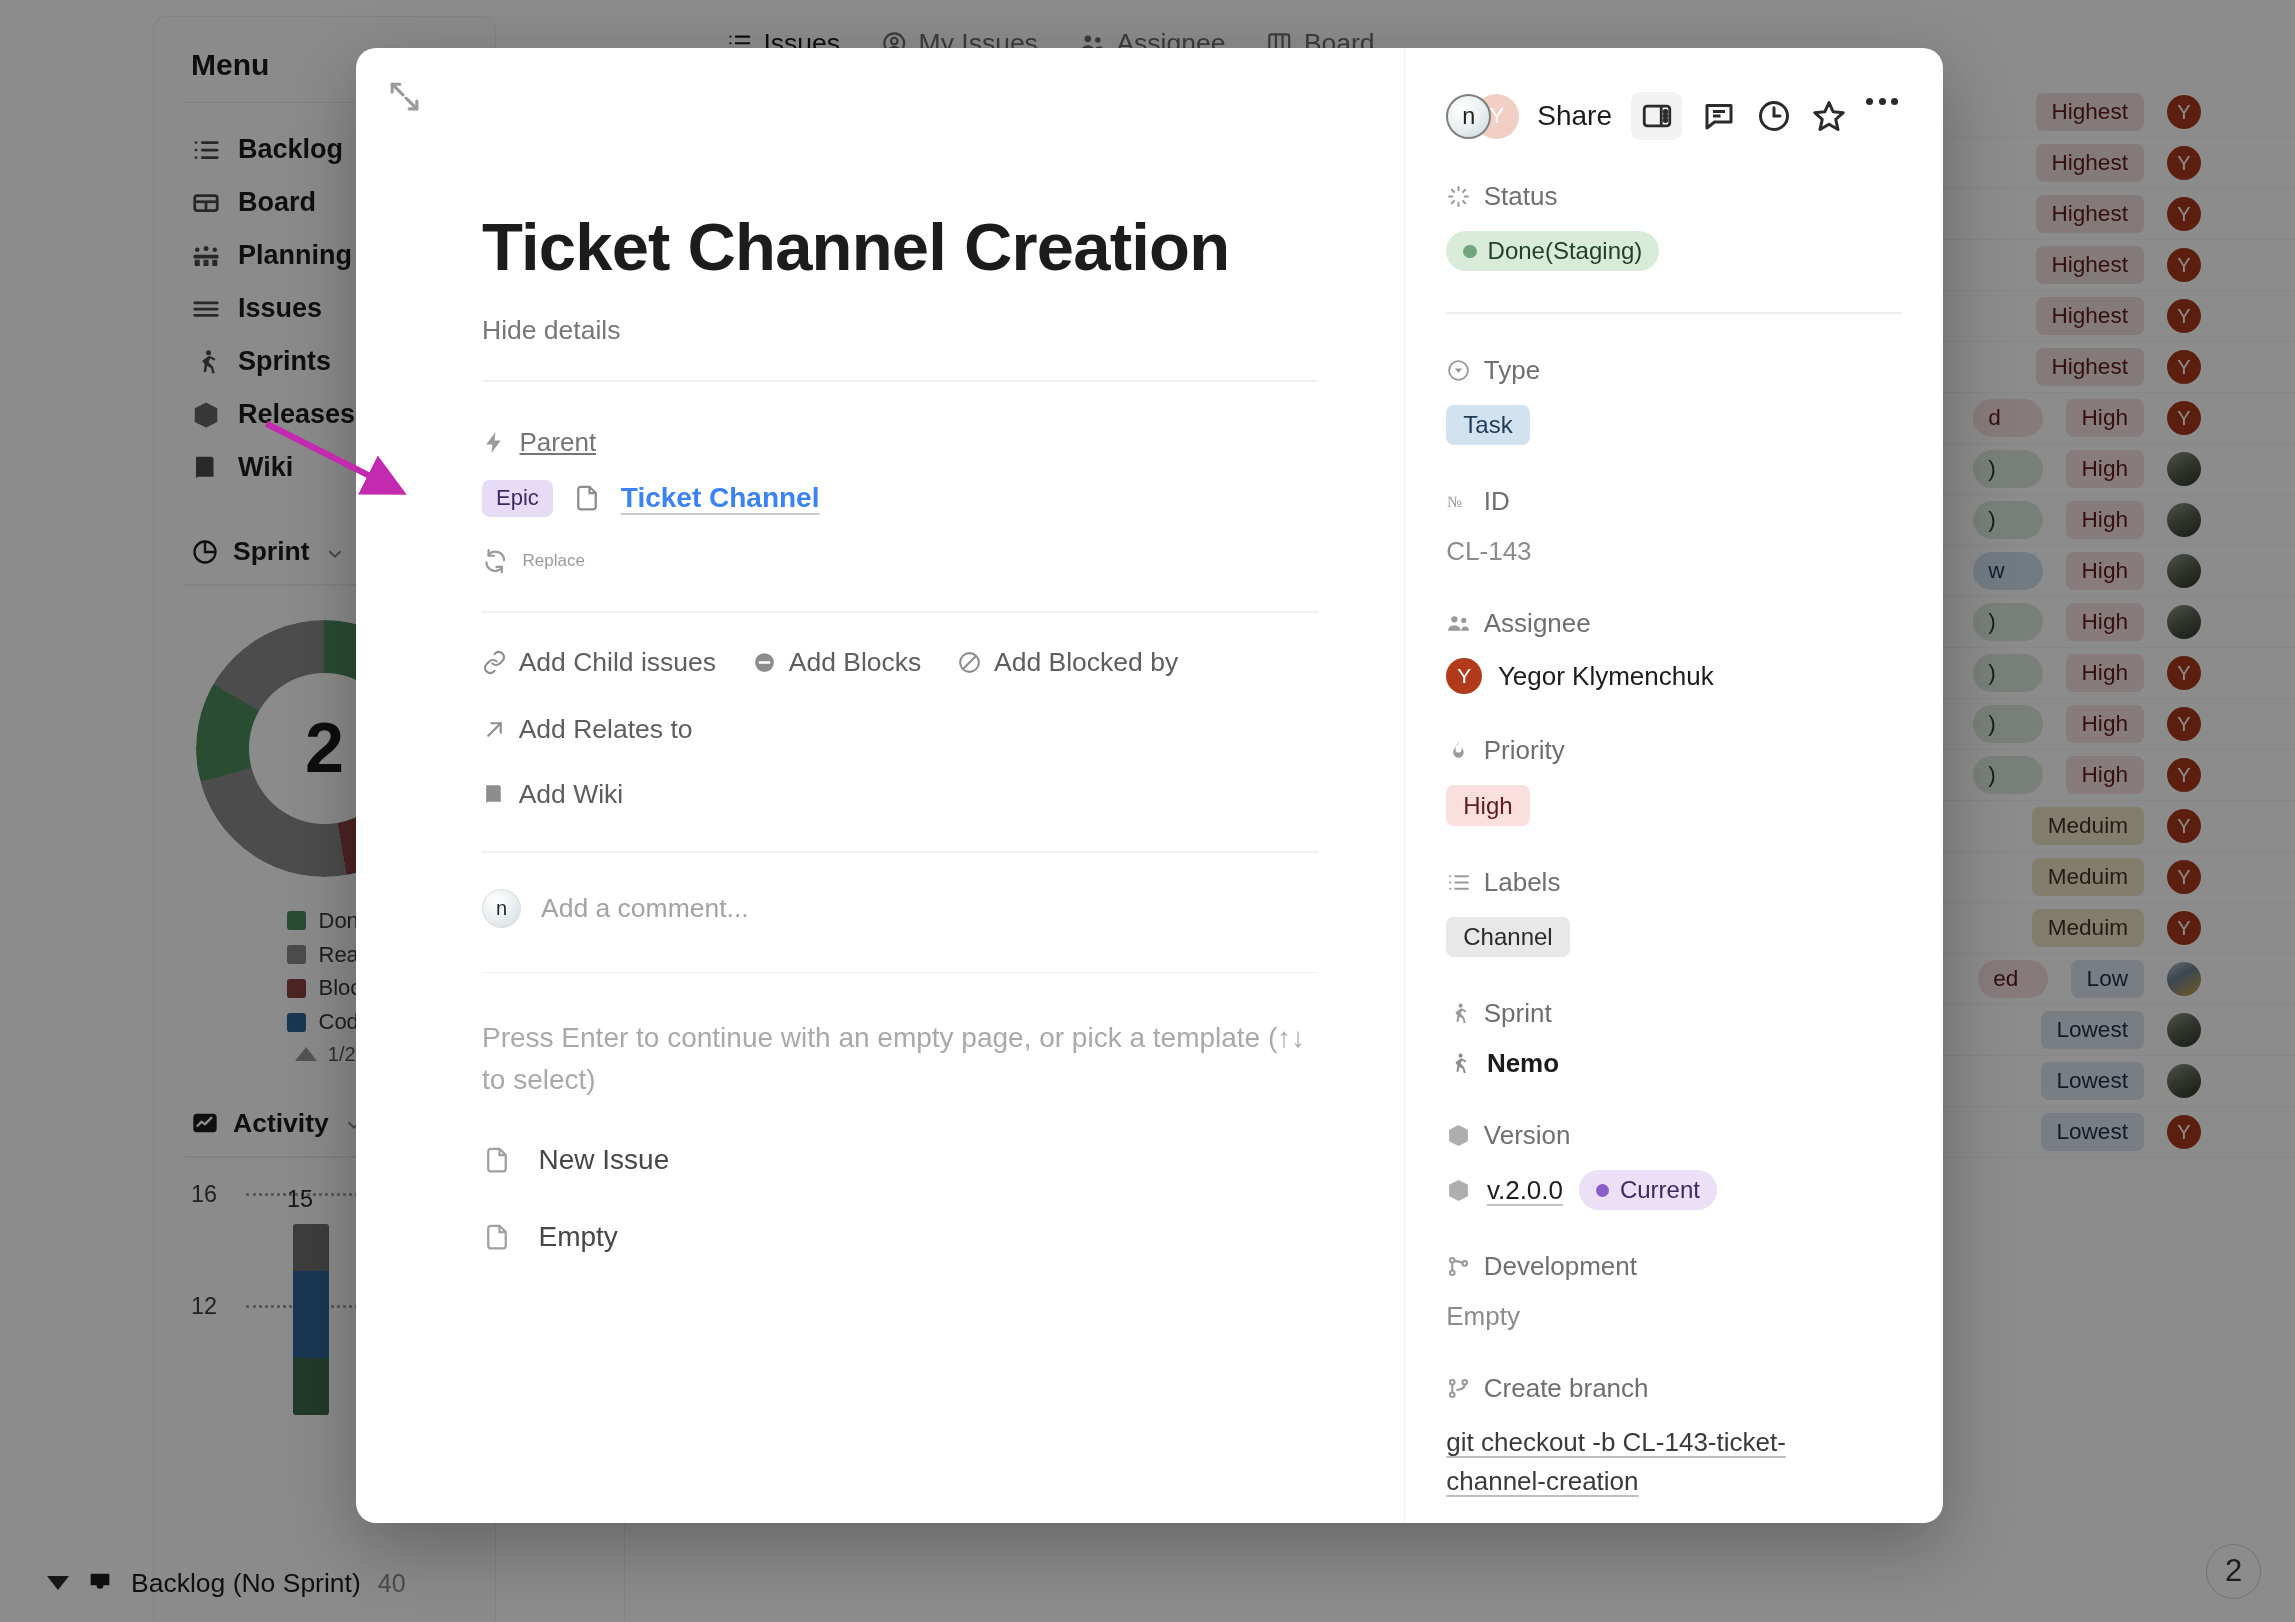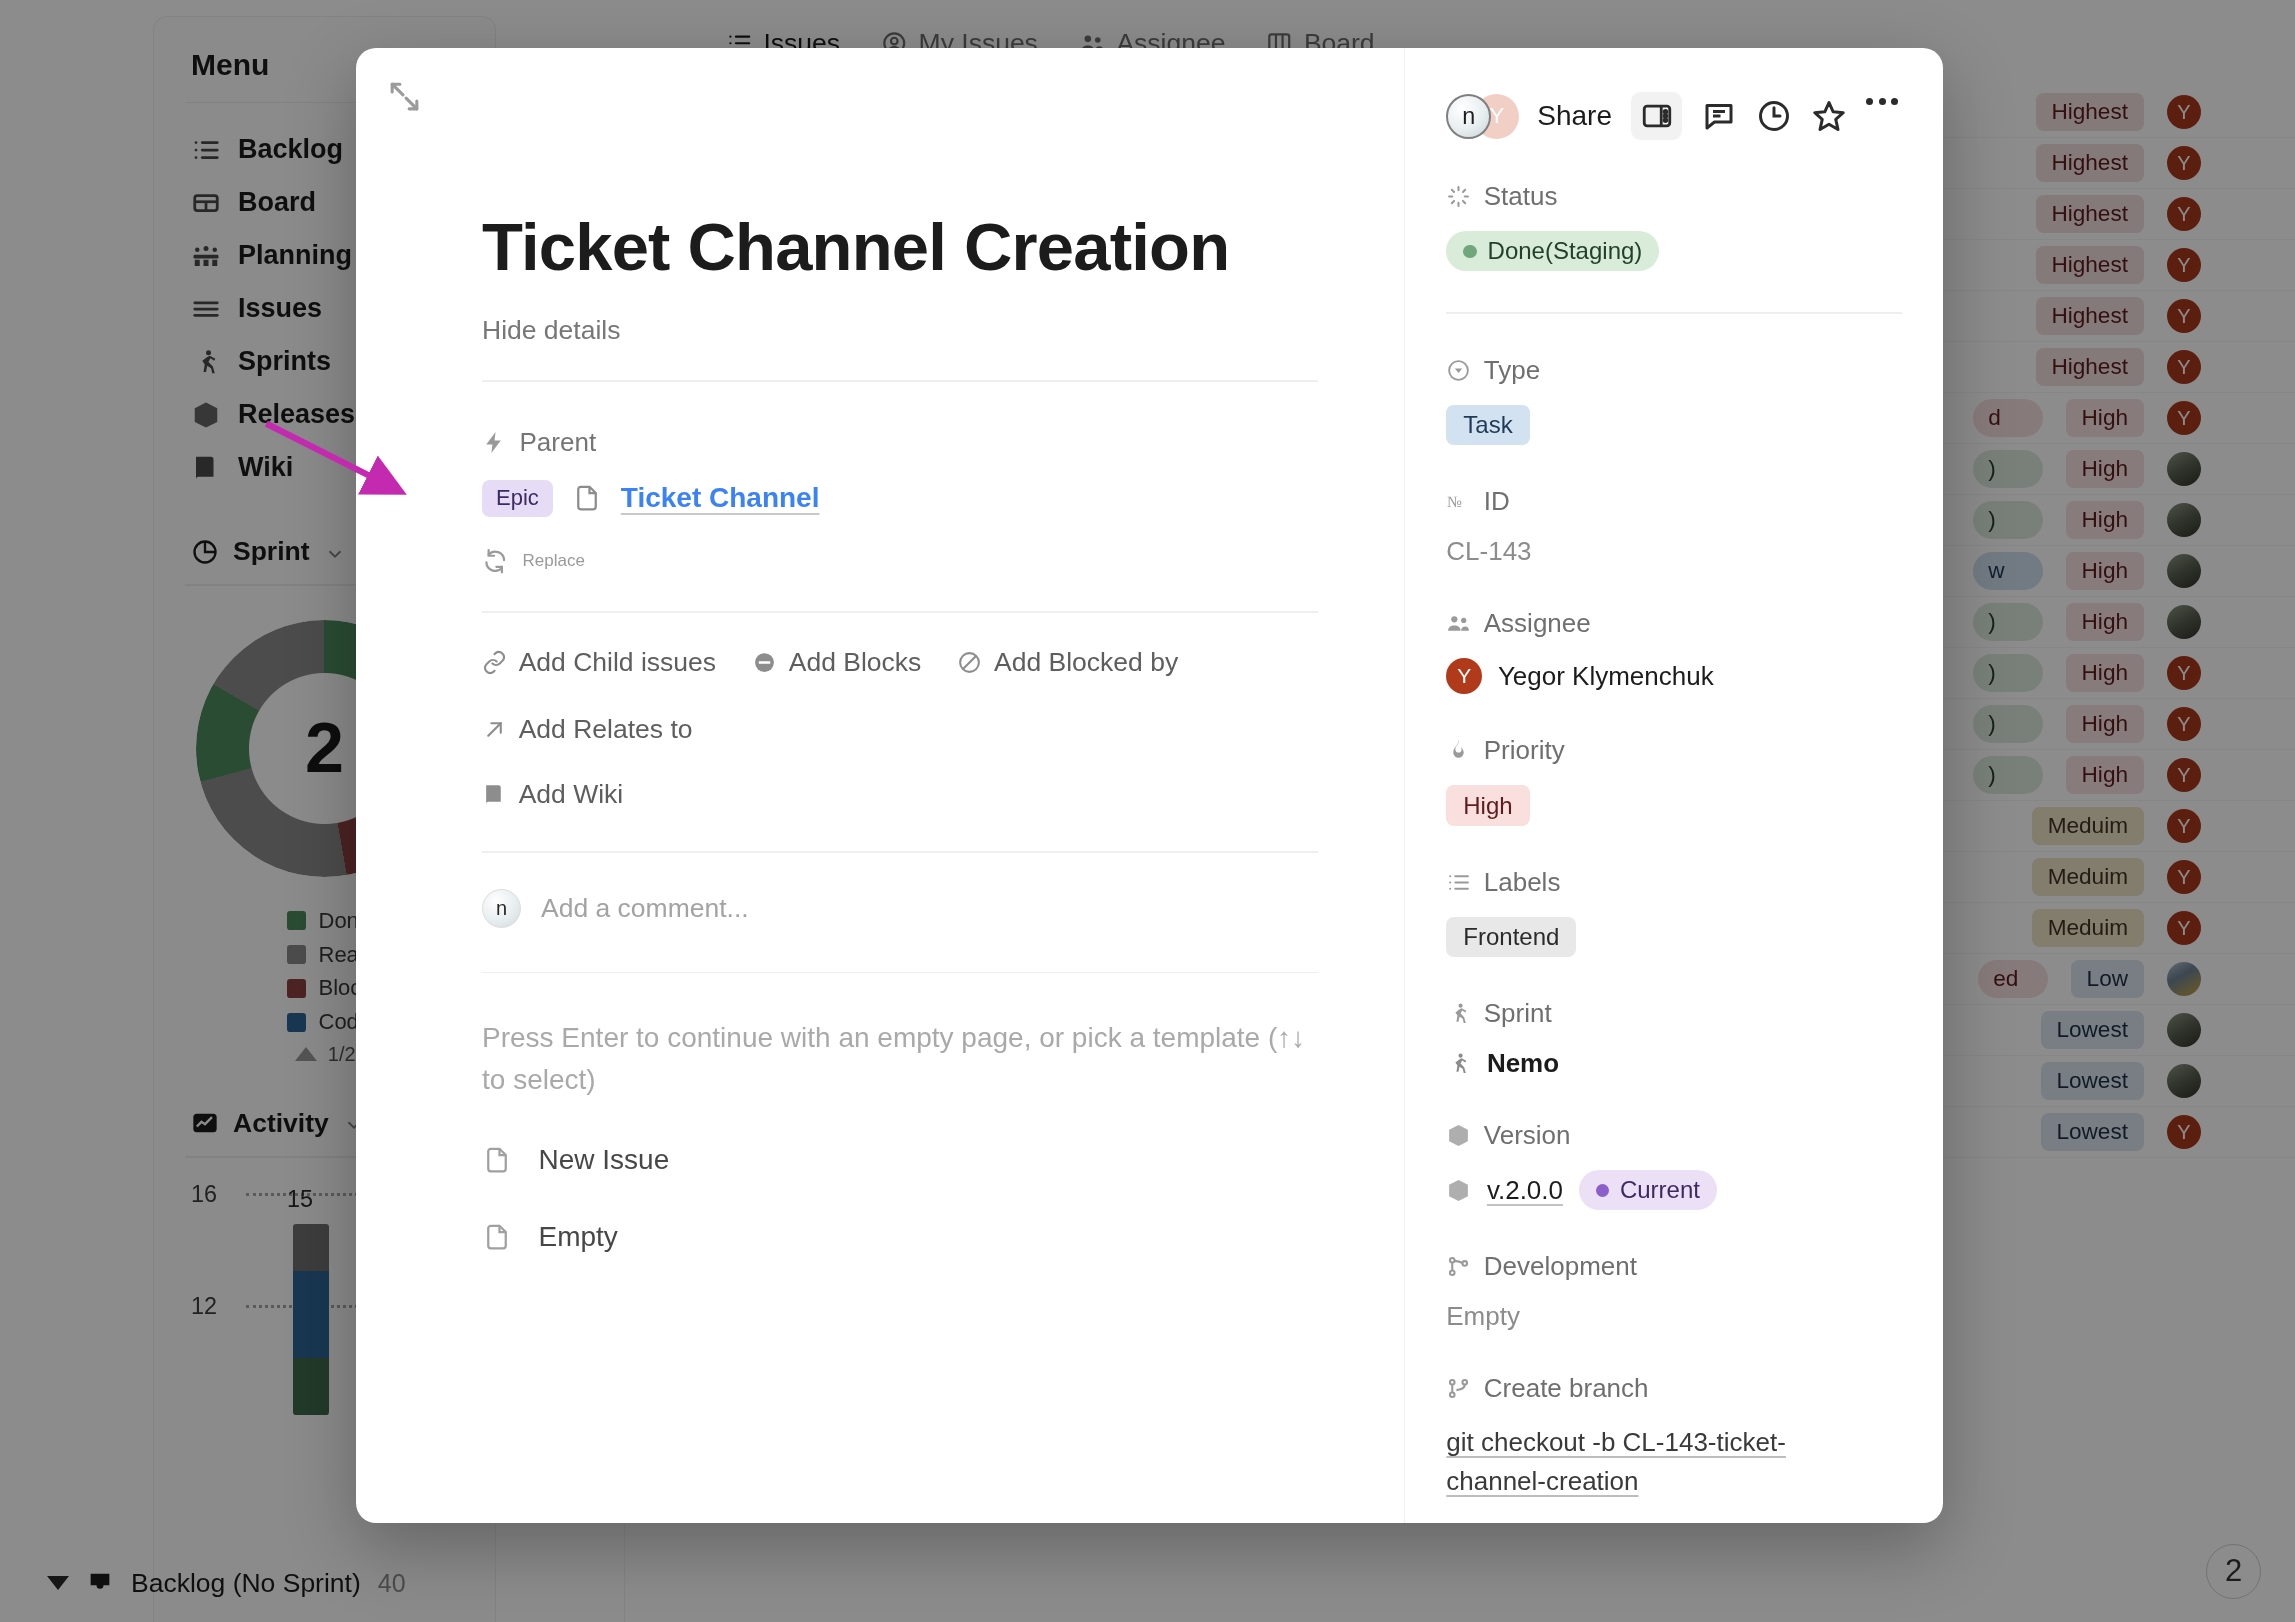--- a/index.html
+++ b/index.html
@@ -183,21 +183,21 @@
     font-size: 67px; font-weight: 700; color: #1c1c1c;
     letter-spacing: -0.8px; line-height: 1.05;
   }
   .hide-details {
     margin-top: 33px; font-size: 26.5px; color: #777777;
   }
   .m-divider { height: 1.6px; background: #efefef; margin: 34px 0 0 0; }
 
   .field-label {
     display:flex; align-items:center; gap: 12.5px;
-    font-size: 26px; color: #757575; margin-top: 45px;
+    font-size: 26px; color: #757575; margin-top: 45px; text-decoration: underline;
   }
   .field-label .ico { width: 25px; height: 25px; color:#9a9a9a; }
   .field-label .ico svg { width:100%; height:100%; display:block; }
 
   .parent-row {
     display:flex; align-items:center; gap: 19px; margin-top: 22px;
   }
   .epic-badge {
     background: #e7dcf5; color: #3c2a63;
     font-size: 22px; padding: 5.5px 14px; border-radius: 7.8px;
@@ -912,21 +912,21 @@
               <circle cx="4" cy="12" r="1" fill="currentColor" stroke="none"></circle>
               <circle cx="4" cy="18" r="1" fill="currentColor" stroke="none"></circle>
               <line x1="9" y1="6" x2="21" y2="6"></line>
               <line x1="9" y1="12" x2="21" y2="12"></line>
               <line x1="9" y1="18" x2="21" y2="18"></line>
             </svg>
           </span>
         <span>Labels</span>
       </div>
       <div class="r-value">
-        <span class="badge sq" id="label-badge" style="background: rgb(232, 232, 232); color: rgb(43, 43, 43);">Frontend</span>
+        <span class="badge sq" id="label-badge" style="background: rgb(232, 232, 232); color: rgb(43, 43, 43);">Channel</span>
       </div>
 
       <div class="r-field-label">
         <span class="ico">
             <svg viewBox="0 0 24 24" fill="currentColor">
               <circle cx="14" cy="4.5" r="2"></circle>
               <path d="M13 8l-4 3 2 3-1 6h2l1-5 3 2 1 4h2l-1.5-5.5L14 12l1.5-3 3 2 1-1.7L15 7z"></path>
             </svg>
           </span>
         <span>Sprint</span>

